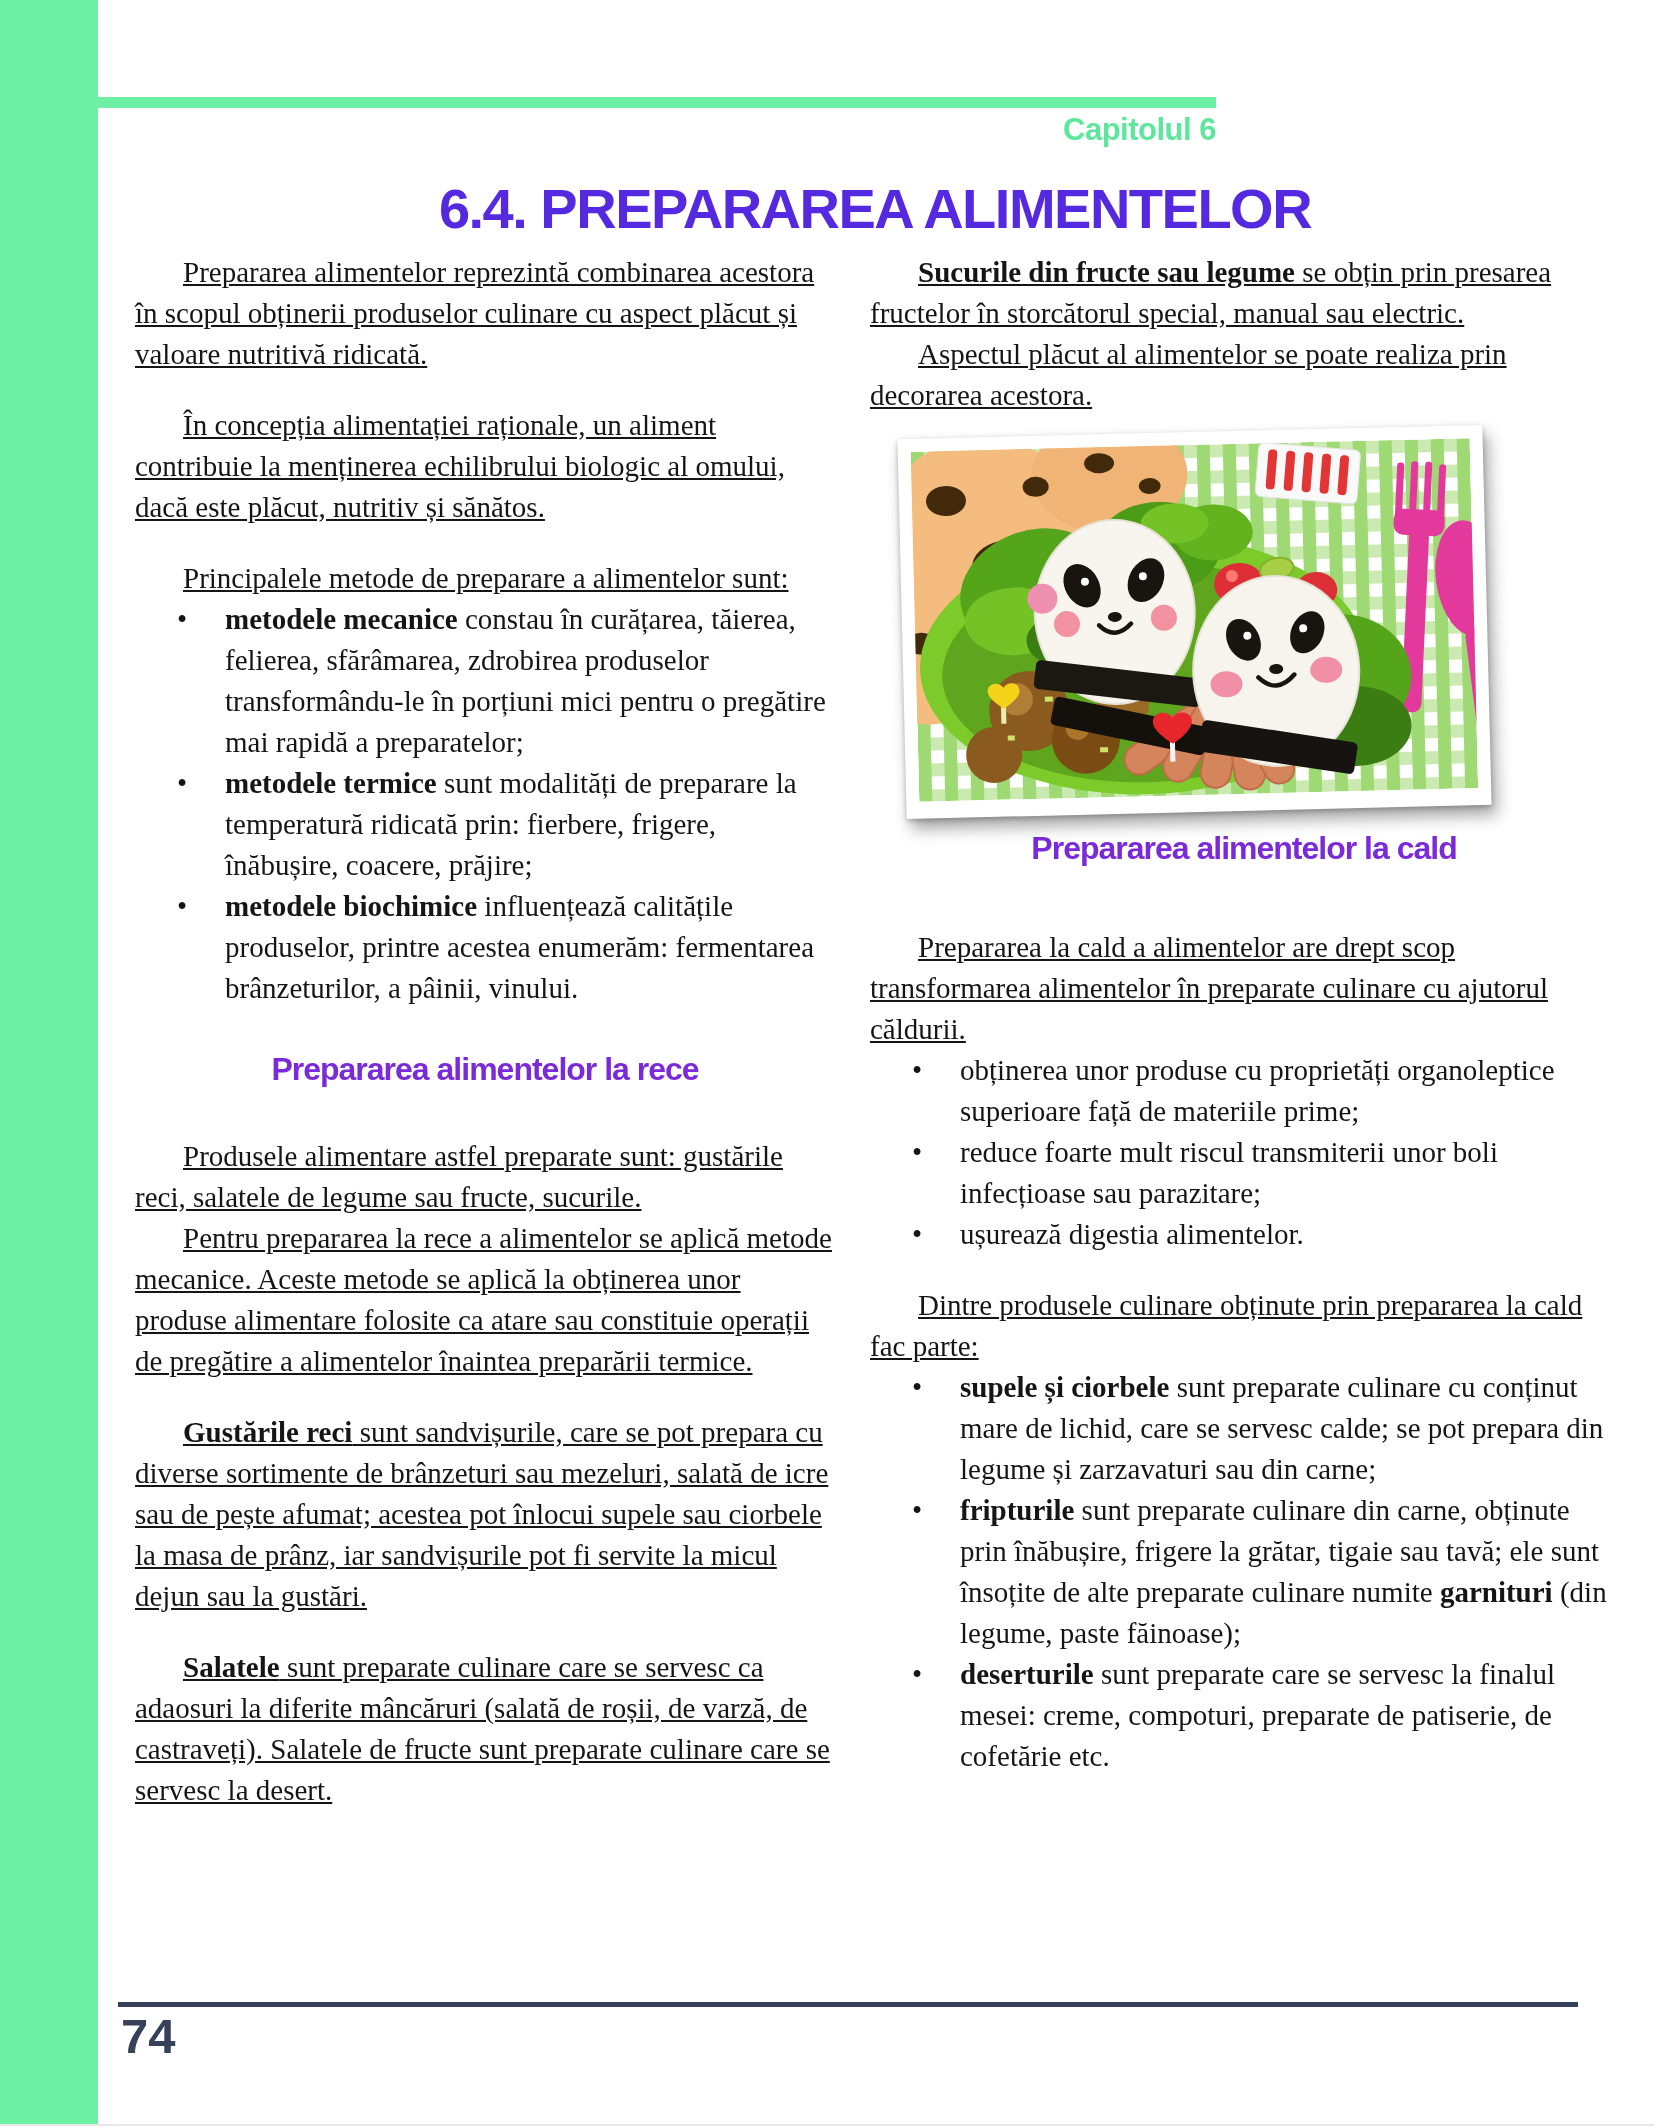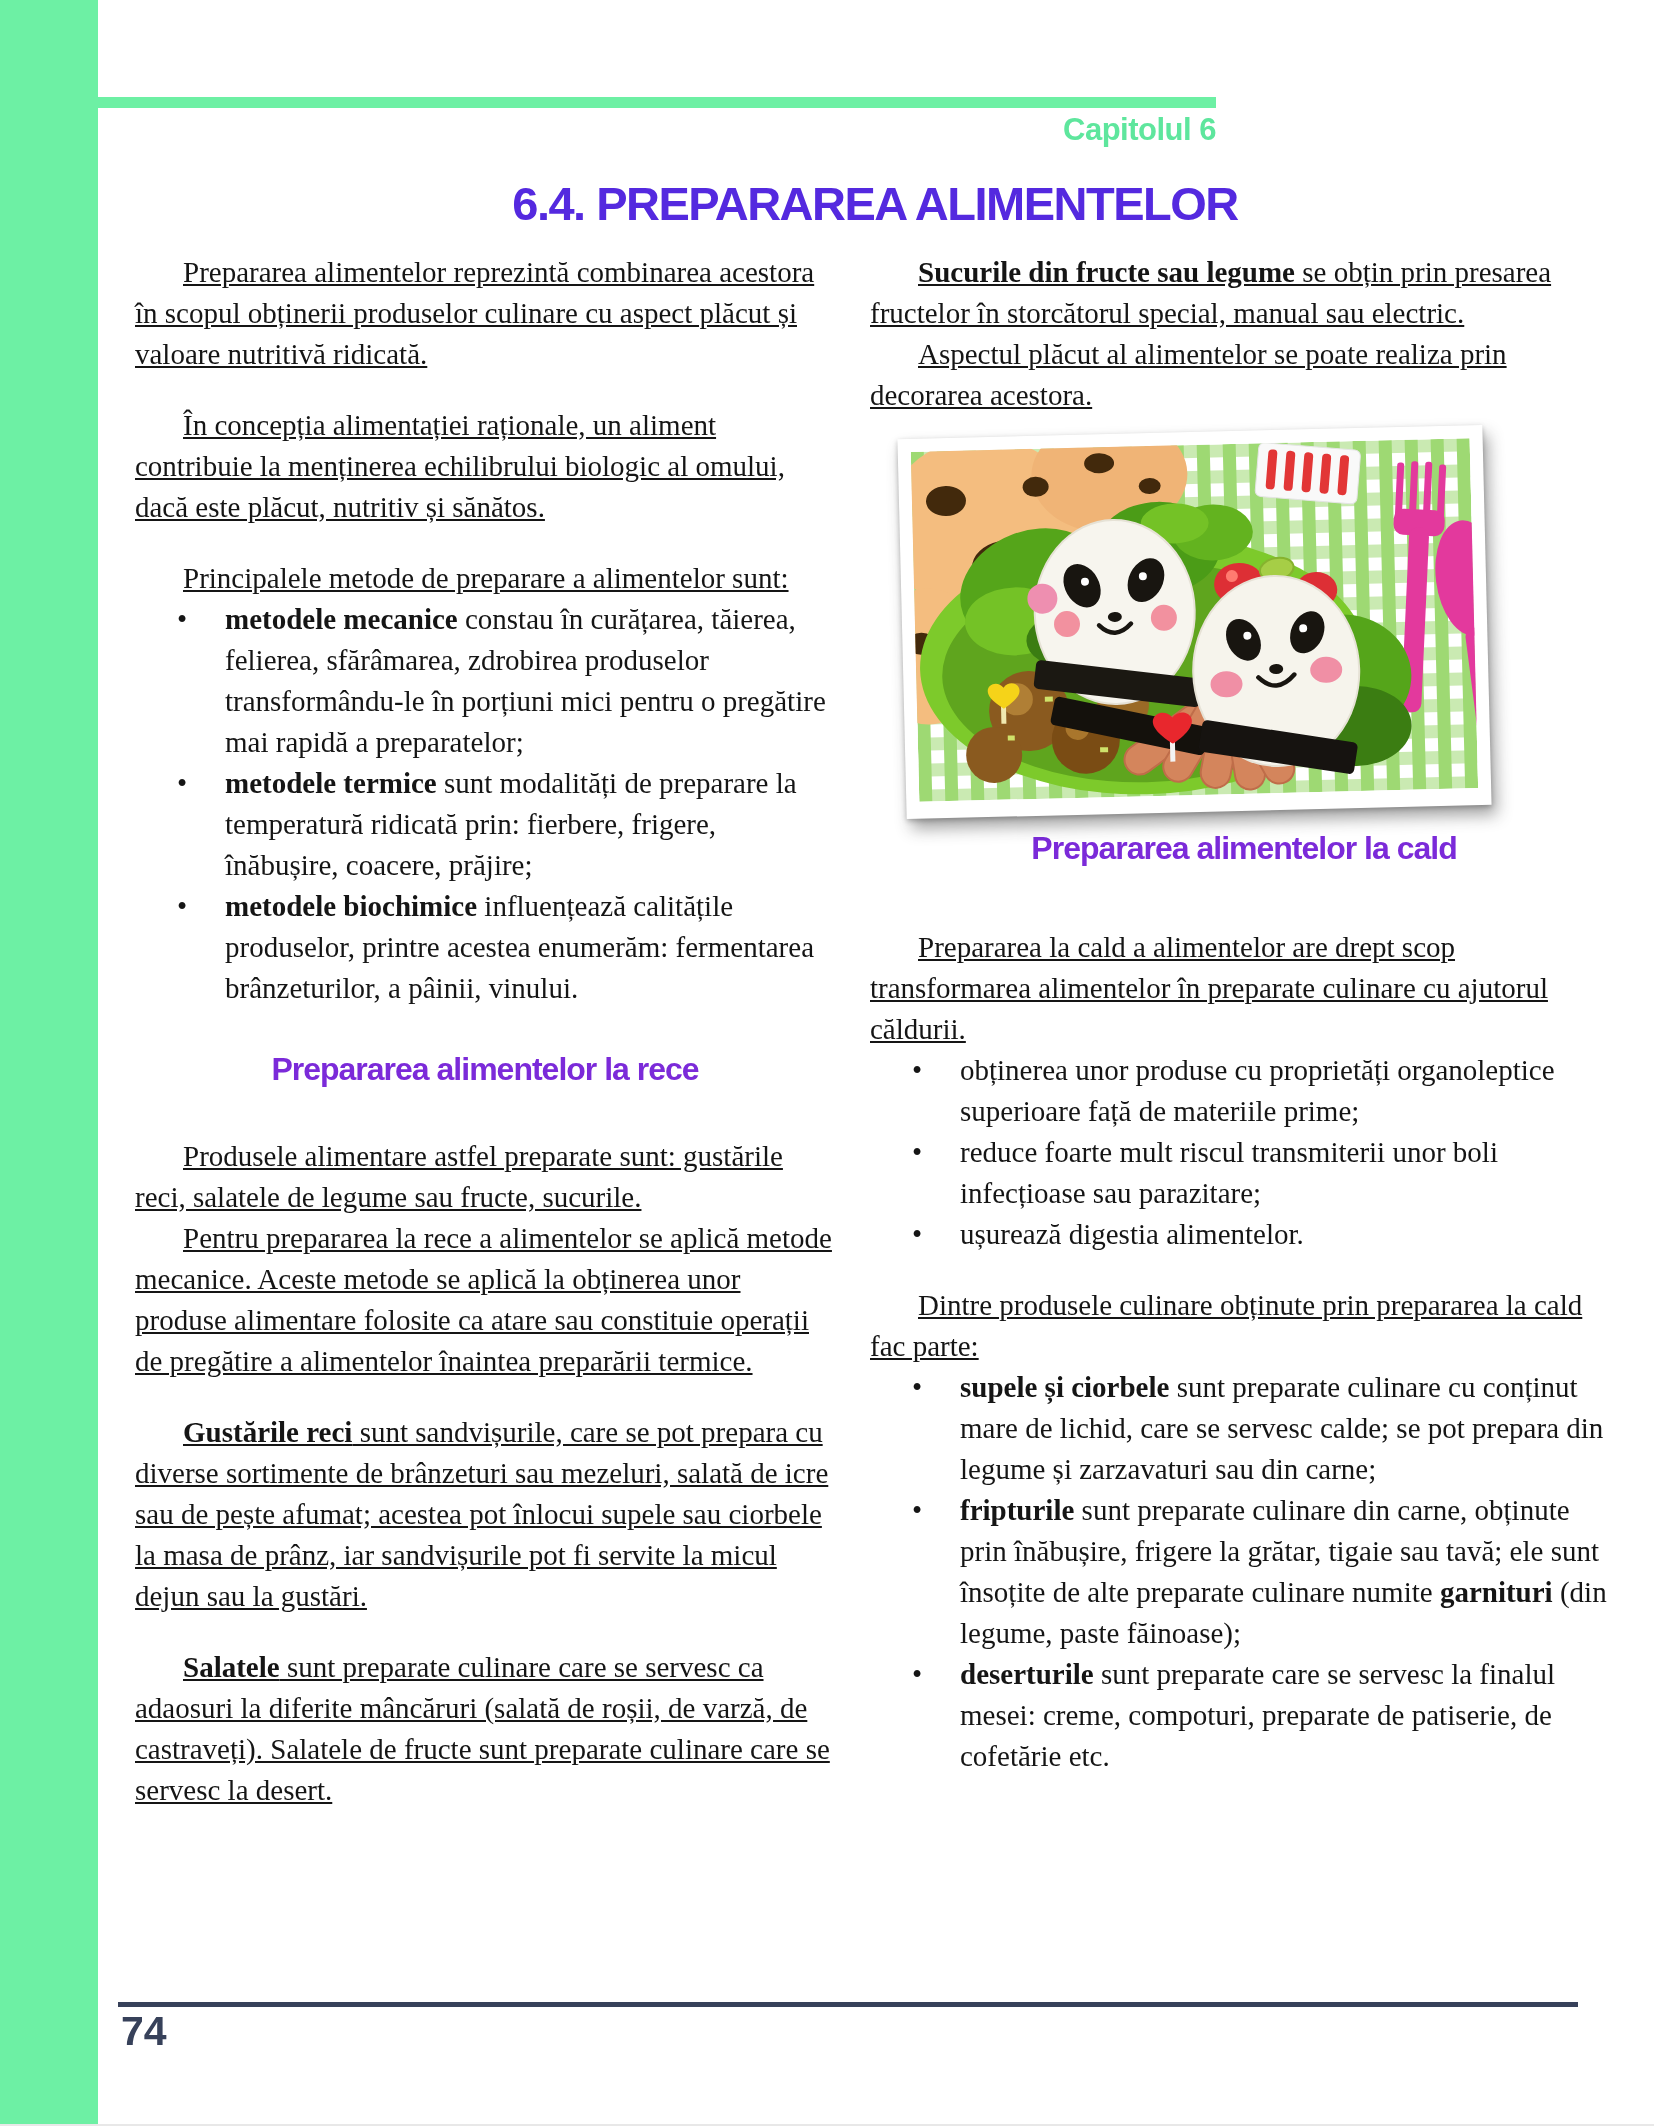--- a/index.html
+++ b/index.html
@@ -5,42 +5,42 @@
   html,body{margin:0;padding:0;background:#e8e8e8;}
   .page{position:relative;width:1654px;height:2124px;background:#ffffff;overflow:hidden;
         font-family:"Liberation Serif","DejaVu Serif",serif;color:#151515;}
   .sidebar{position:absolute;left:0;top:0;width:98px;height:2126px;background:#6df0a4;}
   .toprule{position:absolute;left:98px;top:97px;width:1118px;height:11px;background:#6df0a4;}
   .chapter{position:absolute;left:700px;top:112px;width:516px;text-align:right;
            font-family:"Liberation Sans","DejaVu Sans",sans-serif;font-weight:700;
            font-size:31px;color:#5ee69d;letter-spacing:-0.5px;}
   .title{position:absolute;left:135px;top:176px;width:1480px;text-align:center;
          font-family:"Liberation Sans","DejaVu Sans",sans-serif;font-weight:700;
-         font-size:47px;color:#5429df;letter-spacing:-1.5px;}
+         font-size:56px;color:#5429df;letter-spacing:-1.5px;}
   .col{position:absolute;top:252px;font-size:29px;line-height:41px;}
   .col-left{left:135px;width:700px;}
   .col-right{left:870px;width:748px;}
   p{margin:0;}
   p.indent{text-indent:48px;text-decoration:underline;}
   .gap{margin-top:30px;}
   b{font-weight:bold;}
   h2{font-family:"Liberation Sans","DejaVu Sans",sans-serif;font-weight:700;font-size:32px;
      color:#7b2ad9;text-align:center;letter-spacing:-1px;margin:40px 0 46px;}
   h2.h-cald{margin:16px 0 58px;}
   ul.bullets{list-style:none;margin:0;padding:0;}
   ul.bullets li{position:relative;padding-left:90px;}
   ul.bullets li::before{content:"\2022";position:absolute;left:42px;top:0;}
   .photo-frame{margin:16px 0 0 32px;width:559px;background:#ffffff;padding:13px 13px 17px 13px;
                transform:rotate(-1.4deg);
                box-shadow:5px 10px 16px rgba(40,40,40,0.42),0 2px 5px rgba(0,0,0,0.25);}
   .photo-frame svg{display:block;}
   .footer-rule{position:absolute;left:118px;top:2002px;width:1460px;height:5px;background:#37415a;}
   .page-num{position:absolute;left:121px;top:2008px;
             font-family:"Liberation Sans","DejaVu Sans",sans-serif;font-weight:700;
-            font-size:41px;color:#37415a;}
+            font-size:49px;color:#37415a;}
 </style>
 </head>
 <body>
 
 <div class="page">
   <div class="sidebar"></div>
   <div class="toprule"></div>
 
   <div class="chapter">Capitolul 6</div>
   <div class="title">6.4. PREPARAREA ALIMENTELOR</div>

